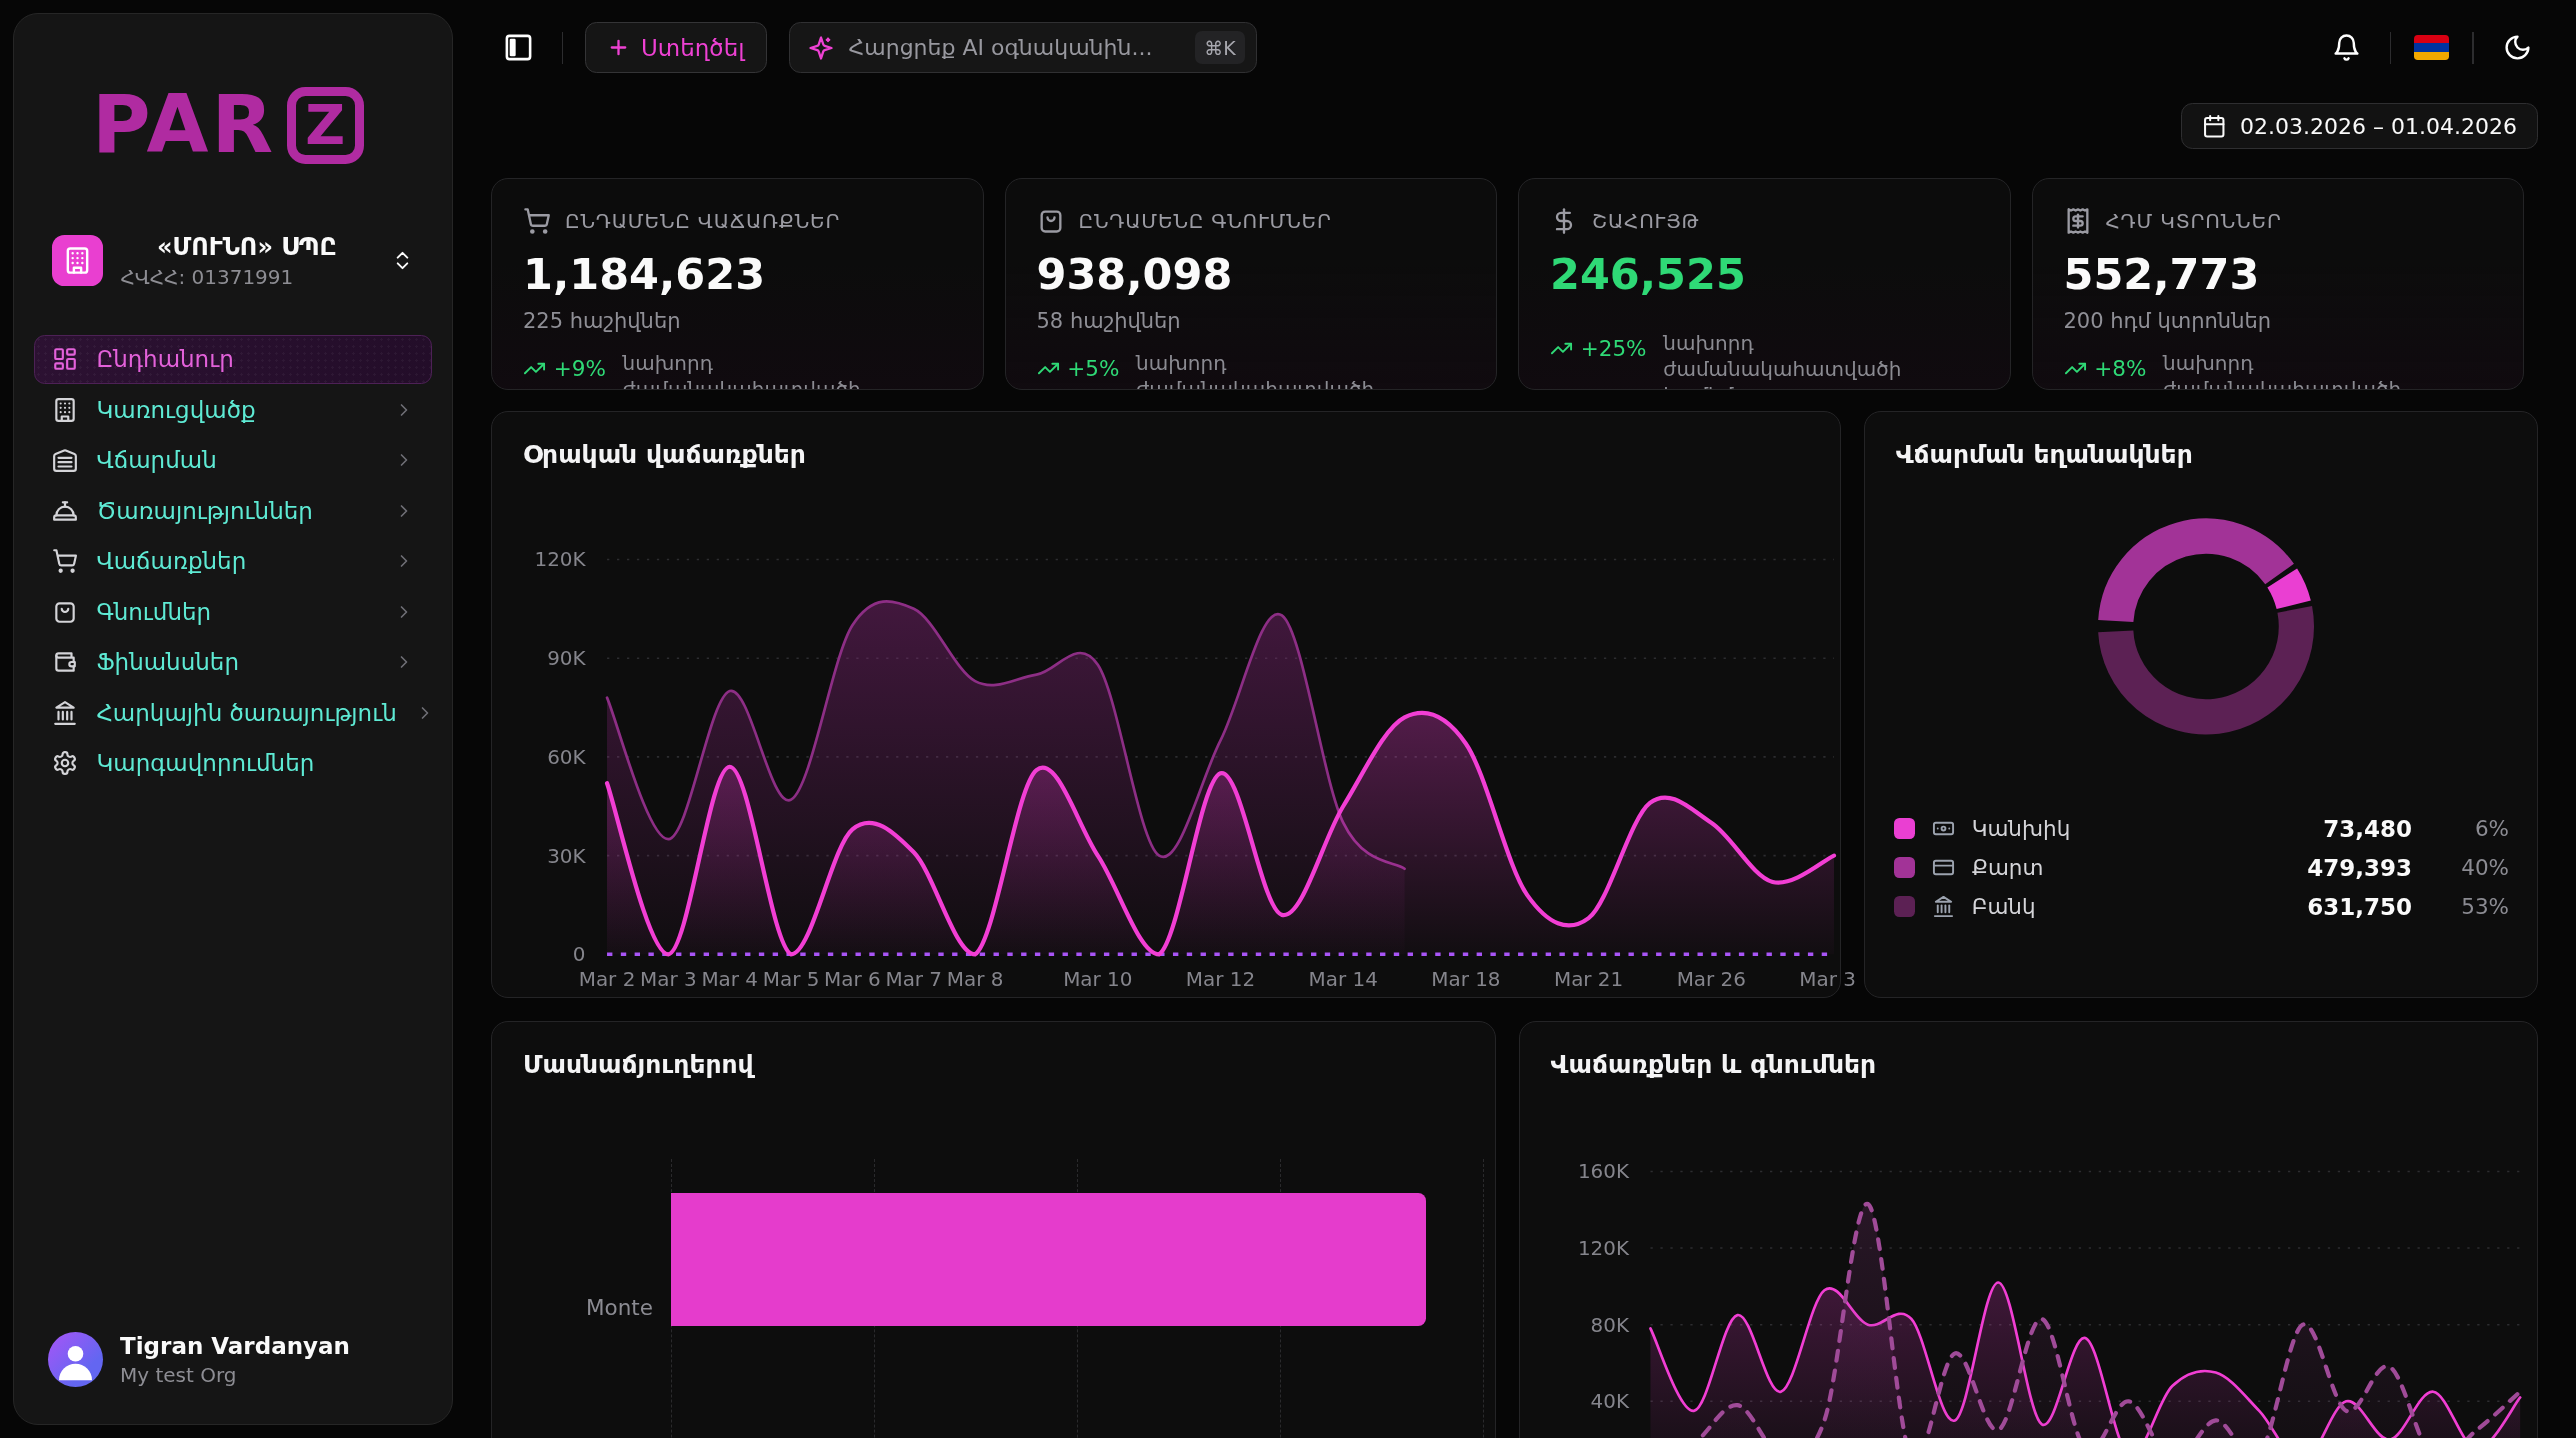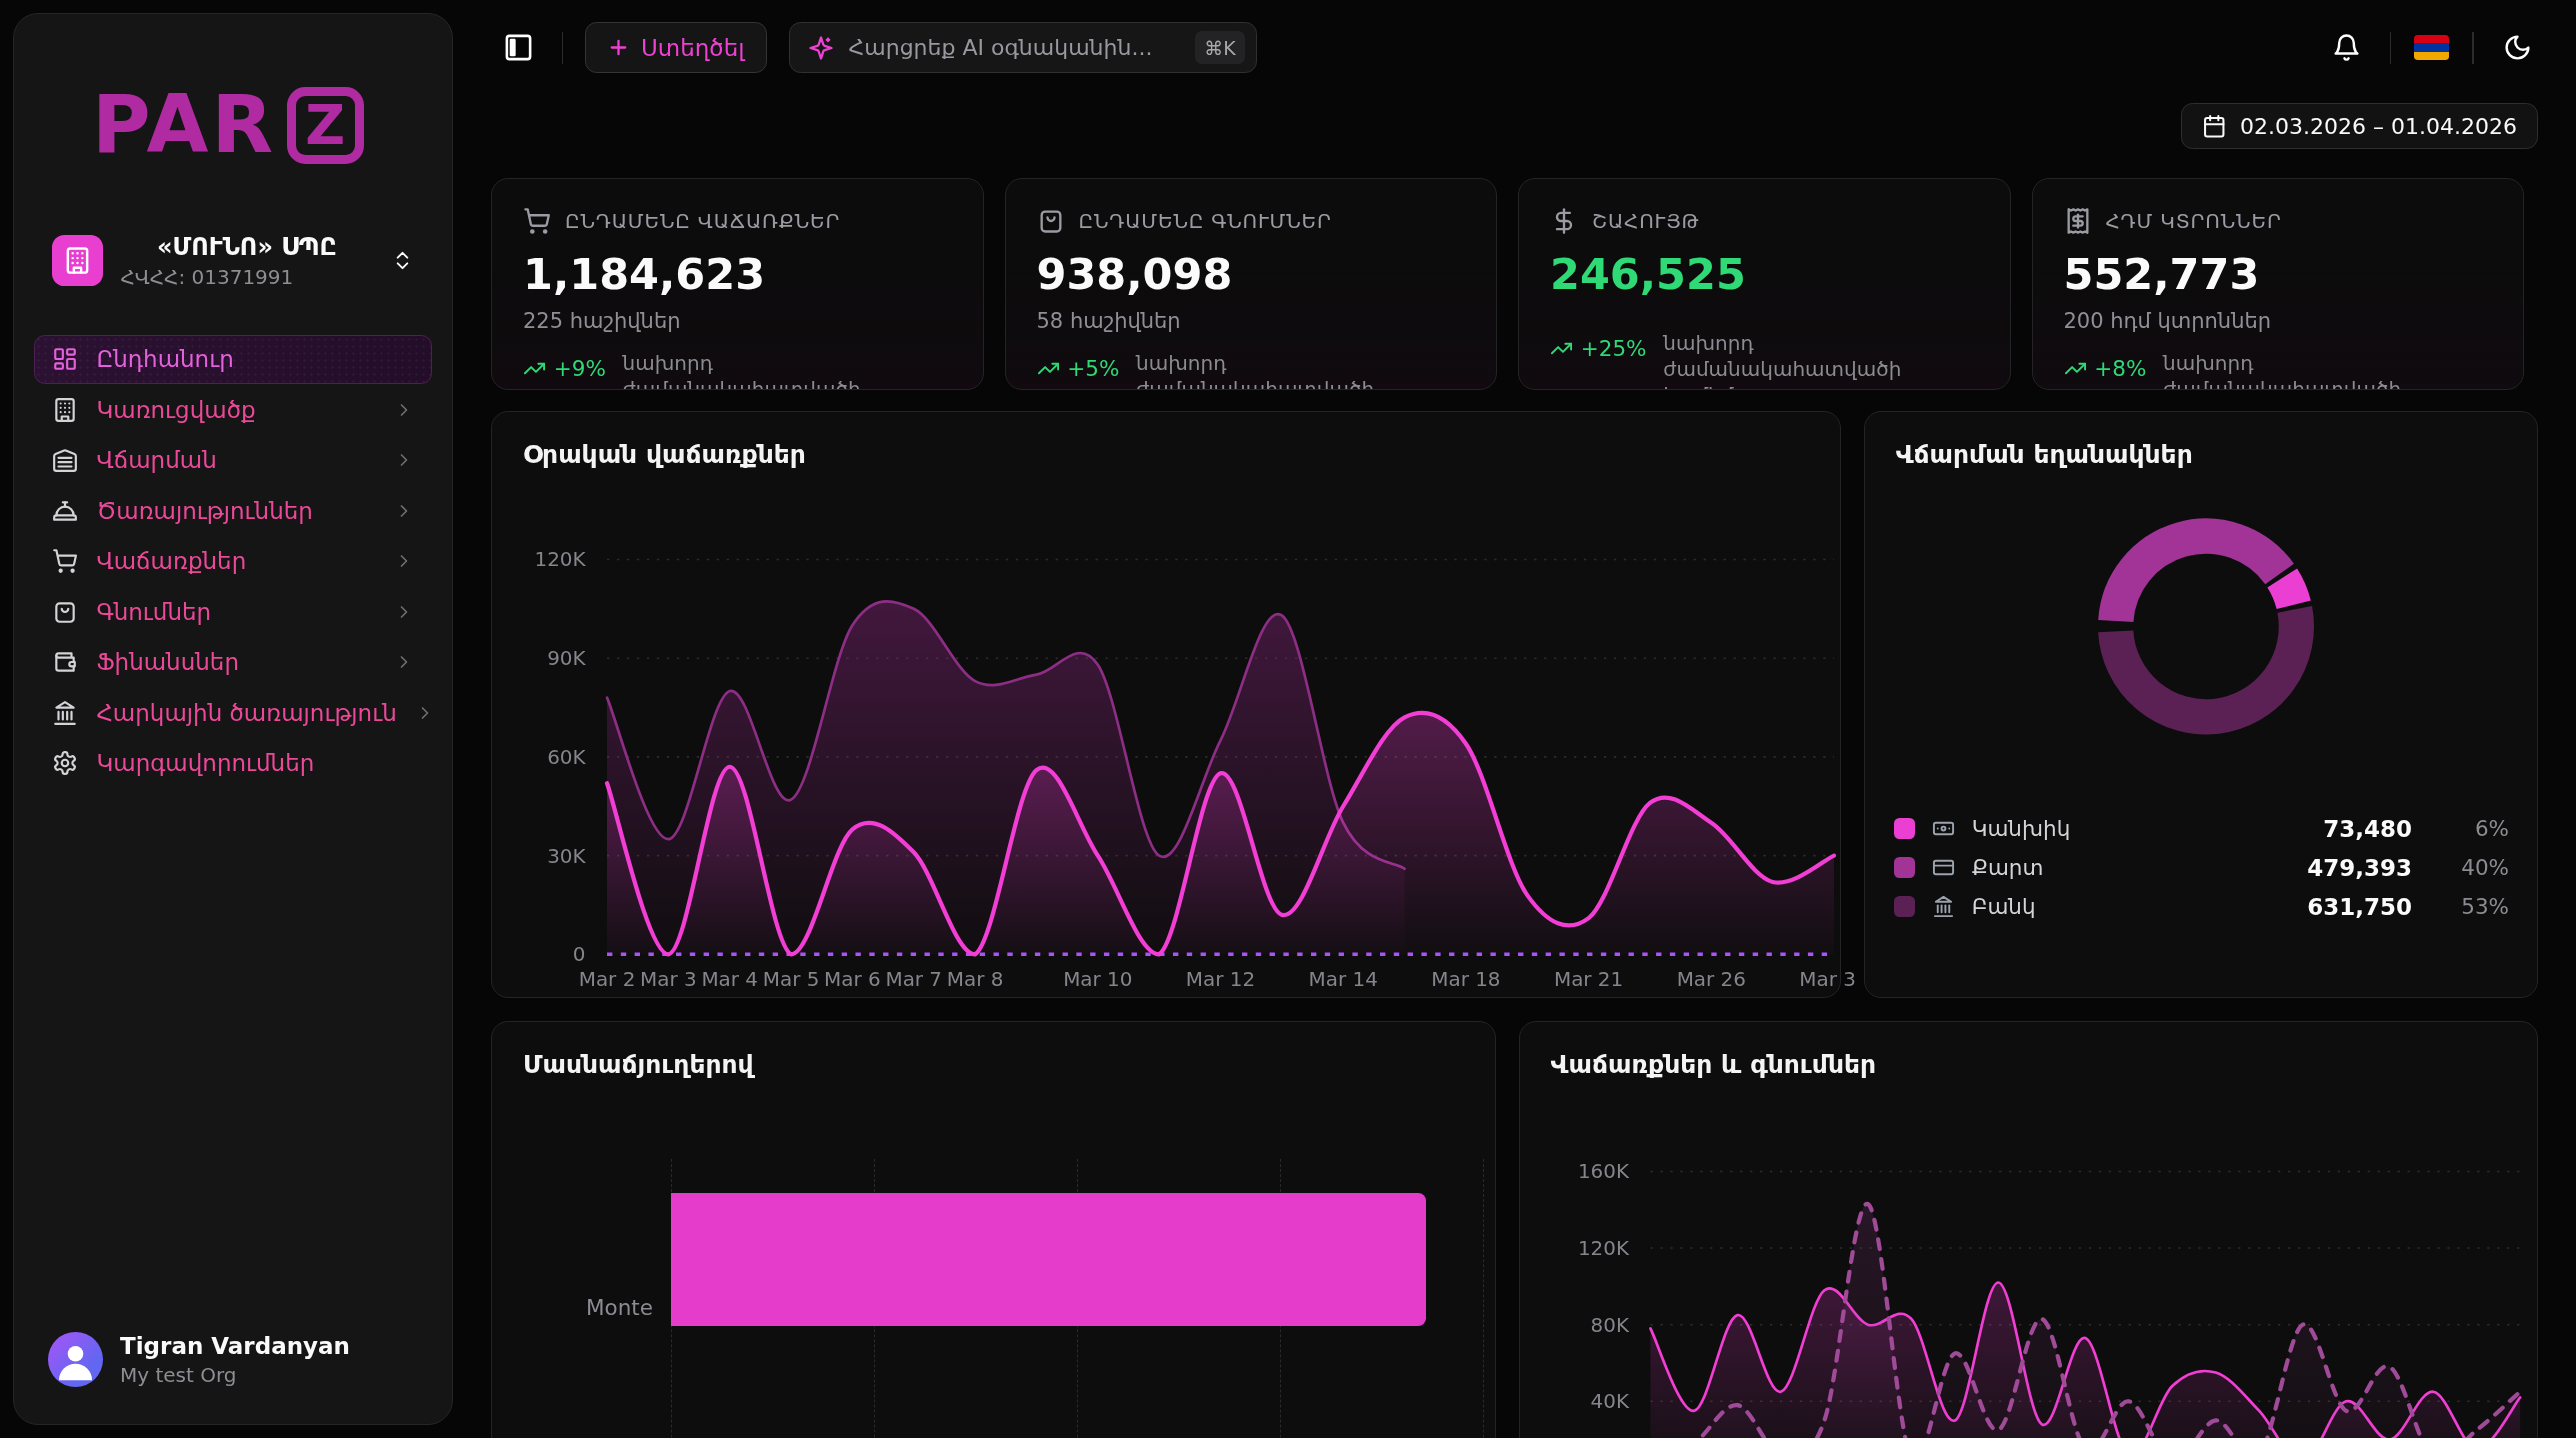--- a/index.html
+++ b/index.html
@@ -17,21 +17,21 @@
     font-size:55px; font-weight:800; line-height:1; }
   .org-selector { display:flex; align-items:center; gap:17px; margin:60px 7.7px 0 7.7px;
     padding:7.7px 10.7px; border-radius:12.3px; cursor:pointer; }
   .org-avatar { width:51px; height:51px; border-radius:12.3px; background:#e93fd0;
     display:flex; align-items:center; justify-content:center; flex:none; }
   .org-meta { flex:1; min-width:0; }
   .org-name { font-size:24px; font-weight:700; color:#fafafa;text-align:center; }
   .org-tax { font-size:20px; color:#8d8d93; margin-top:4.6px; }
   .nav { margin-top:38px; display:flex; flex-direction:column; gap:1.5px; }
   .nav-item { display:flex; align-items:center; gap:18.4px; height:49px; padding:0 17px;
-    border-radius:10.7px; color:#ec4899; cursor:pointer; border:0.8px solid transparent; }
+    border-radius:10.7px; color:#5eead4; cursor:pointer; border:0.8px solid transparent; }
   .nav-item .nav-ic { color:#d4d4d8; display:flex; }
   .nav-item.active { background:linear-gradient(90deg,#2c1132 0%,#230d29 100%);
     background-image:radial-gradient(rgba(255,255,255,0.045) 1.2px, transparent 1.2px),linear-gradient(90deg,#2c1132 0%,#230d29 100%);
     background-size:7px 7px,100% 100%; border:0.8px solid #4d2156; color:#e361da; }
   .nav-item.active .nav-ic { color:#e361da; }
   .nav-label { font-size:23px; flex:1; white-space:nowrap; }
   .nav-chev { color:#6f6f76; display:flex; }
   .user-card { position:absolute; left:20px; right:20px; bottom:26px; display:flex; align-items:center;
     gap:17px; padding:10.7px 14px; border-radius:12.3px; cursor:pointer; }
   .user-avatar { width:55px; height:55px; border-radius:50%; flex:none;

